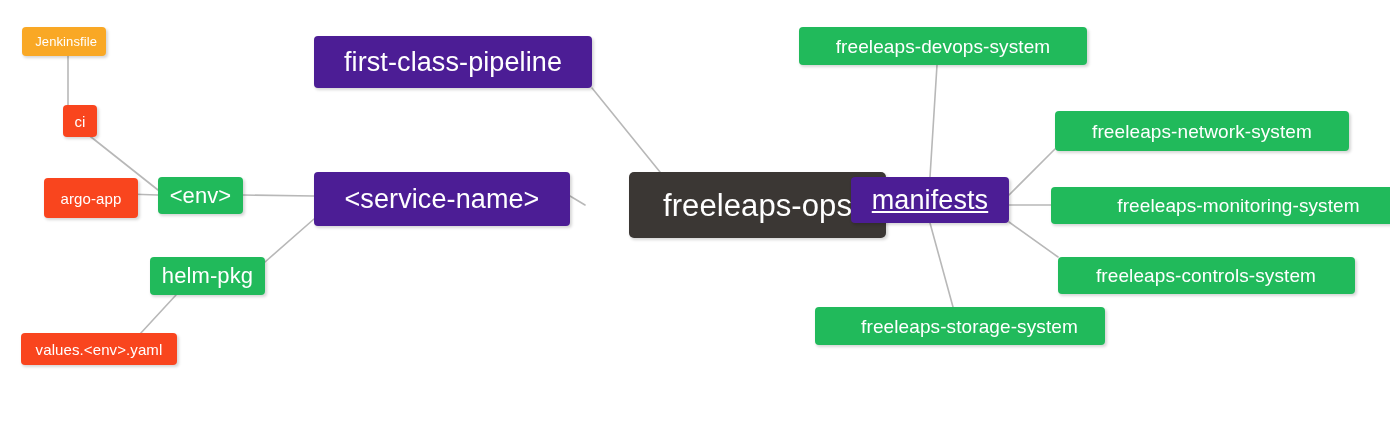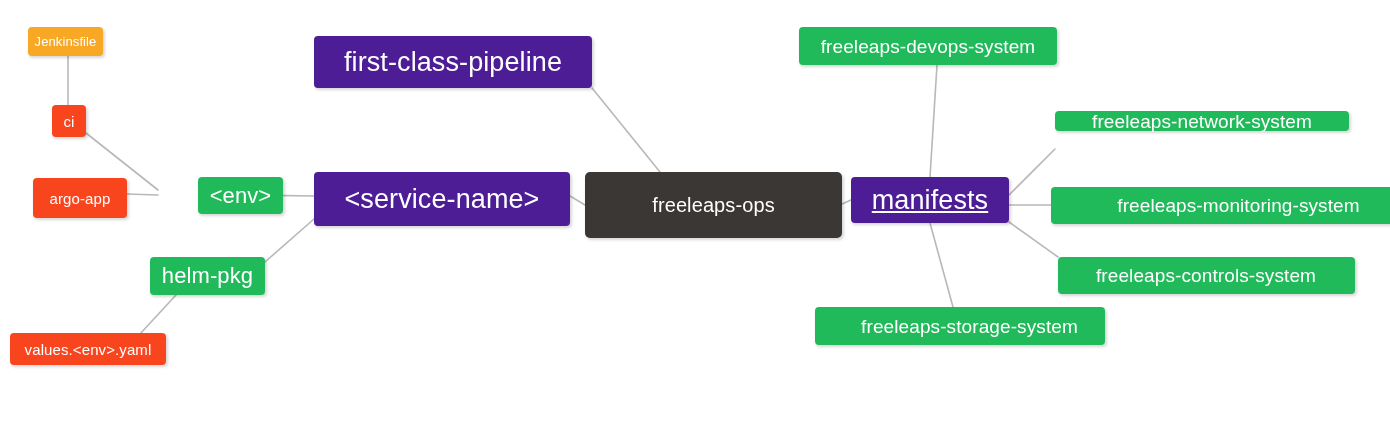--- a/index.html
+++ b/index.html
@@ -42,25 +42,25 @@
   .n-root{
     background:#3b3734;
     border-radius:5px;
   }
   .n-blue{ background:#4c1d95; }
   .n-green{ background:#21ba5b; }
   .n-red{ background:#f9451e; }
   .n-orange{ background:#f9a825; }
 
   
-  .t-xl{ font-size:20px; }
+  .t-xl{ font-size:31px;margin-left:44px; }
   .t-lg{ font-size:27px; }
   .t-md{ font-size:22px; }
   .t-sm{ font-size:19px; }
-  .t-xs{ font-size:15px; }
+  .t-xs{ font-size:15px;margin-left:11px; }
   .t-xxs{ font-size:13px; }
 </style>
 </head>
 <body>
 
 <div id="mindmap">
 
   <svg id="edge-layer" viewBox="0 0 1390 421" width="1390" height="421" aria-hidden="true">
       <path class="edge" d="M 585 205 L 570 196"></path>
       <path class="edge" d="M 592 88 L 660 172"></path>
@@ -84,42 +84,42 @@
       </div>
       <div class="node n-blue t-lg" style="left: 314px; top: 172px; width: 256px; height: 54px;">
         <span>&lt;service-name&gt;</span>
       </div>
       <div class="node n-blue t-lg" style="left: 314px; top: 36px; width: 278px; height: 52px;">
         <span>first-class-pipeline</span>
       </div>
       <div class="node n-blue t-lg" style="left: 851px; top: 177px; width: 158px; height: 46px; text-decoration: underline;">
         <span>manifests</span>
       </div>
-      <div class="node n-green t-md" style="left: 158px; top: 177px; width: 85px; height: 37px; margin-left: 40px;">
+      <div class="node n-green t-md" style="left: 158px; top: 177px; width: 85px; height: 37px;">
         <span>&lt;env&gt;</span>
       </div>
       <div class="node n-green t-md" style="left: 150px; top: 257px; width: 115px; height: 38px; justify-content: center;">
         <span>helm-pkg</span>
       </div>
-      <div class="node n-green t-sm" style="left: 799px; top: 27px; width: 258px; height: 38px;">
+      <div class="node n-green t-sm" style="left: 799px; top: 27px; width: 288px; height: 38px;">
         <span>freeleaps-devops-system</span>
       </div>
-      <div class="node n-green t-sm" style="left: 1055px; top: 111px; width: 294px; height: 20px;">
+      <div class="node n-green t-sm" style="left: 1055px; top: 111px; width: 294px; height: 40px;">
         <span>freeleaps-network-system</span>
       </div>
       <div class="node n-green t-sm" style="left: 1051px; top: 187px; width: 375px; height: 37px;">
         <span>freeleaps-monitoring-system</span>
       </div>
       <div class="node n-green t-sm" style="left: 1058px; top: 257px; width: 297px; height: 37px; padding-left: 8px;">
         <span>freeleaps-controls-system</span>
       </div>
       <div class="node n-green t-sm" style="left: 815px; top: 307px; width: 290px; height: 38px; padding-left: 28px;">
         <span>freeleaps-storage-system</span>
       </div>
-      <div class="node n-orange t-xxs" style="left: 28px; top: 27px; width: 75px; height: 29px;">
+      <div class="node n-orange t-xxs" style="left: 22px; top: 27px; width: 84px; height: 29px; justify-content: flex-end;">
         <span>Jenkinsfile</span>
       </div>
       <div class="node n-red t-xs" style="left: 52px; top: 105px; width: 34px; height: 32px;">
         <span>ci</span>
       </div>
       <div class="node n-red t-xs" style="left: 33px; top: 178px; width: 94px; height: 40px;">
         <span>argo-app</span>
       </div>
       <div class="node n-red t-xs" style="left: 10px; top: 333px; width: 156px; height: 32px;">
         <span>values.&lt;env&gt;.yaml</span>

